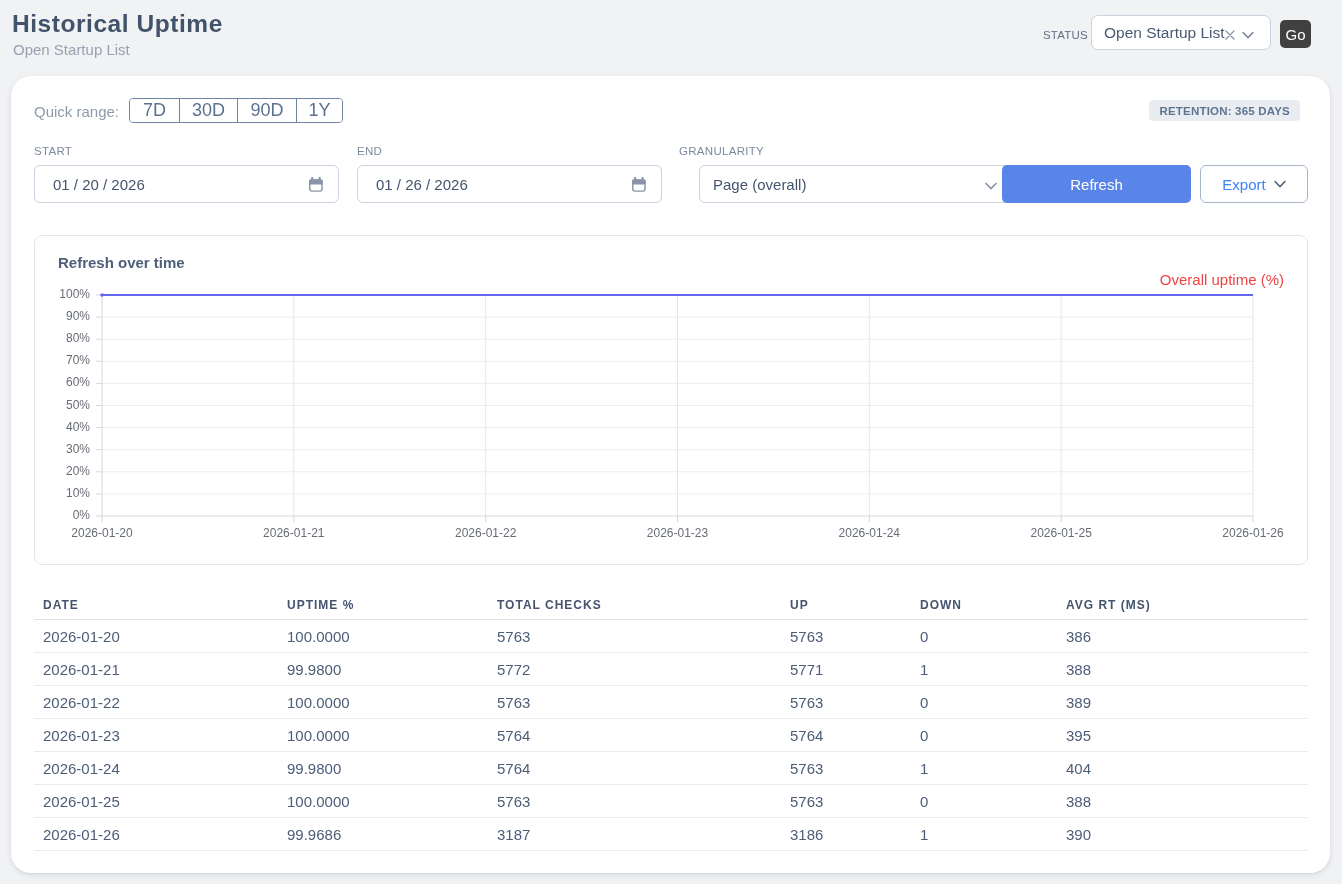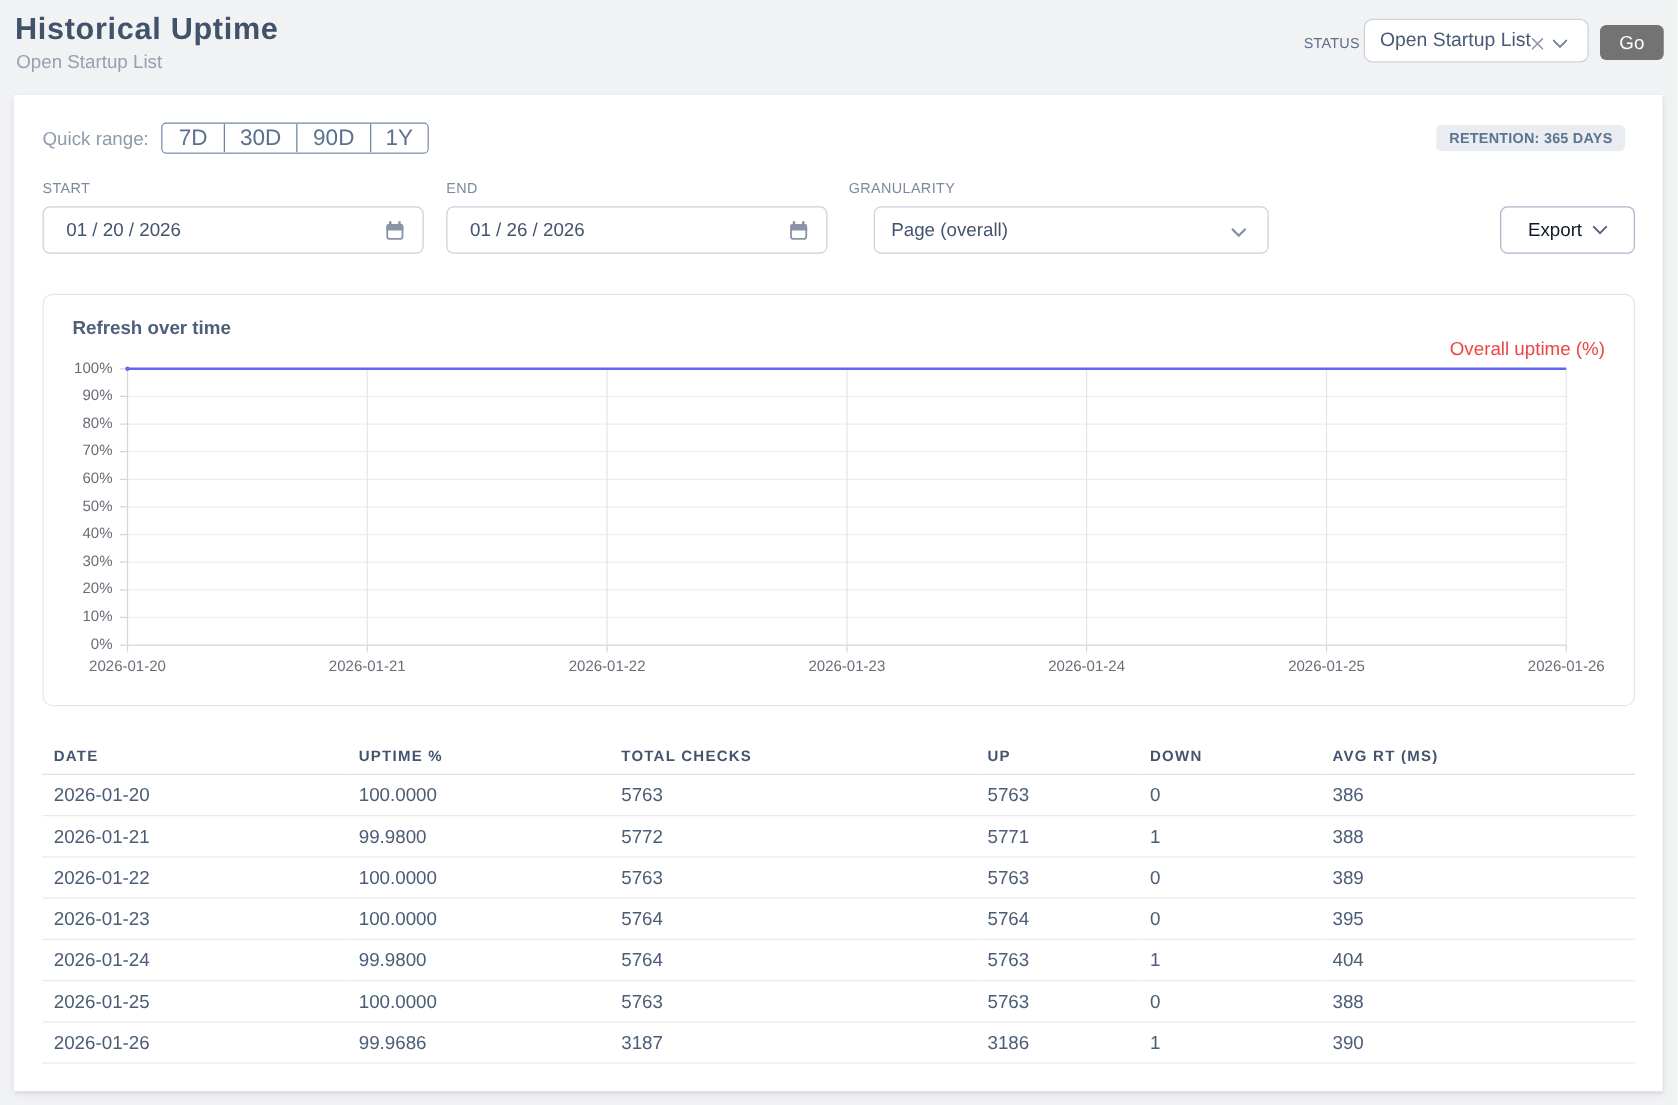--- a/index.html
+++ b/index.html
@@ -9,32 +9,32 @@
   font-family:"Liberation Sans", sans-serif;
   position:relative;
   color:#44546f;
 }
 .title { position:absolute; left:12px; top:10px; font-size:24.5px; font-weight:700; color:#41526b; letter-spacing:0.55px; }
 .subtitle { position:absolute; left:13px; top:41px; font-size:15px; color:#97a1b1; }
 .sp-label { position:absolute; left:1043px; top:29px; font-size:11.5px; font-weight:400; color:#5d6e87; letter-spacing:0.2px; }
 .sp-select { position:absolute; left:1091px; top:15px; width:180px; height:35px; background:#fff; border:1px solid #c9d2de; border-radius:7px; display:flex; align-items:center; padding:0 16px 0 12px; }
 .sp-select .txt { font-size:15.5px; color:#4a5a75; white-space:nowrap; }
 
-.go-btn { position:absolute; left:1280px; top:20px; width:51px; height:28px; background:#737373; border-radius:5px; color:#fff; font-size:15px; display:flex; align-items:center; justify-content:center; }
-.panel { position:absolute; left:11px; top:76px; width:1319px; height:797px; background:#fff; border-radius:0; box-shadow:0 2px 6px rgba(30,40,60,0.10), 0 1px 2px rgba(30,40,60,0.06); }
+.go-btn { position:absolute; left:1280px; top:20px; width:31px; height:28px; background:#404040; border-radius:5px; color:#fff; font-size:15px; display:flex; align-items:center; justify-content:center; }
+.panel { position:absolute; left:11px; top:76px; width:1319px; height:797px; background:#fff; border-radius:20px; box-shadow:0 2px 6px rgba(30,40,60,0.10), 0 1px 2px rgba(30,40,60,0.06); }
 .qr-label { position:absolute; left:23px; top:27px; font-size:15px; color:#8e9aab; }
 .qr-group { position:absolute; left:118px; top:22px; display:flex; border:1px solid #6e84a3; border-radius:4px; overflow:hidden; height:25px; }
 .qr-group button { background:#fff; border:none; border-left:1px solid #6e84a3; color:#5b7190; font-size:18px; font-family:inherit; padding:0; height:100%; }
 .qr-group button:first-child { border-left:none; }
 .badge { position:absolute; right:30px; top:24px; height:21px; background:#e9edf2; border-radius:4px; color:#5d7490; font-size:11.5px; font-weight:700; letter-spacing:0.2px; display:flex; align-items:center; padding:0 10px; }
 .field-label { position:absolute; font-size:11.5px; color:#7c8a9e; letter-spacing:0.3px; top:69px; }
 .inp { position:absolute; top:89px; height:38px; background:#fff; border:1px solid #c9d2de; border-radius:6px; display:flex; align-items:center; padding:0 14px 0 18px; font-size:15px; color:#44546f; }
 .inp .grow { flex:1; }
 .refresh { position:absolute; left:991px; top:89px; width:189px; height:38px; background:#5a85e8; border-radius:5px; color:#fff; font-size:15px; display:flex; align-items:center; justify-content:center; }
-.export { position:absolute; left:1189px; top:89px; width:108px; height:38px; background:#fff; border:1px solid #a9b7c9; border-radius:6px; color:#0f172a; font-size:15px; display:flex; align-items:center; justify-content:center; gap:8px; }
+.export { position:absolute; left:1189px; top:89px; width:108px; height:38px; background:#fff; border:1px solid #a9b7c9; border-radius:6px; color:#3b82f6; font-size:15px; display:flex; align-items:center; justify-content:center; gap:8px; }
 .card { position:absolute; left:23px; top:159px; width:1274px; height:330px; border:1px solid #e3e7ec; border-radius:8px; background:#fff; }
 .card-title { position:absolute; left:23px; top:18px; font-size:15px; font-weight:700; color:#4d5f79; }
 .card-legend { position:absolute; right:23px; top:35px; font-size:15px; color:#ef4444; }
 .tablewrap { position:absolute; left:23px; top:518px; width:1274px; }
 table { border-collapse:collapse; width:100%; table-layout:fixed; }
 th { text-align:left; font-size:12px; color:#44546f; letter-spacing:1px; font-weight:700; padding:4px 0 7px 9px; border-bottom:1px solid #dde2e8; }
 td { font-size:15px; color:#4c5d78; padding:0 0 0 9px; height:33px; border-bottom:1px solid #e7eaee; }
 tr td:first-child, tr th:first-child { }
 </style>
 </head>
@@ -87,20 +87,21 @@
         <rect x="1.8" y="3.9" width="12.2" height="11.2" rx="2" fill="none" stroke="#8995a6" stroke-width="1.45"></rect>
       </svg>
   </div>
   <div class="inp" style="left:688px; width:316px; padding-left:13px; padding-right:17px;align-items:center;">
       <span>Page (overall)</span>
       <span class="grow"></span>
     <svg width="12" height="8" viewBox="0 0 12 8" style="margin-top:3px">
         <path d="M1 1.5 L6 6.5 L11 1.5" fill="none" stroke="#8a94a4" stroke-width="1.7" stroke-linecap="round"></path>
       </svg>
   </div>
+  <div class="refresh">Refresh</div>
   <div class="export">
       <span>Export</span>
     <svg width="12" height="8" viewBox="0 0 12 8">
         <path d="M1 1.5 L6 6.5 L11 1.5" fill="none" stroke="#55647c" stroke-width="1.6" stroke-linecap="round"></path>
       </svg>
   </div>
 
   <div class="card">
     <div class="card-title">Refresh over time</div>
     <div class="card-legend">Overall uptime (%)</div>

